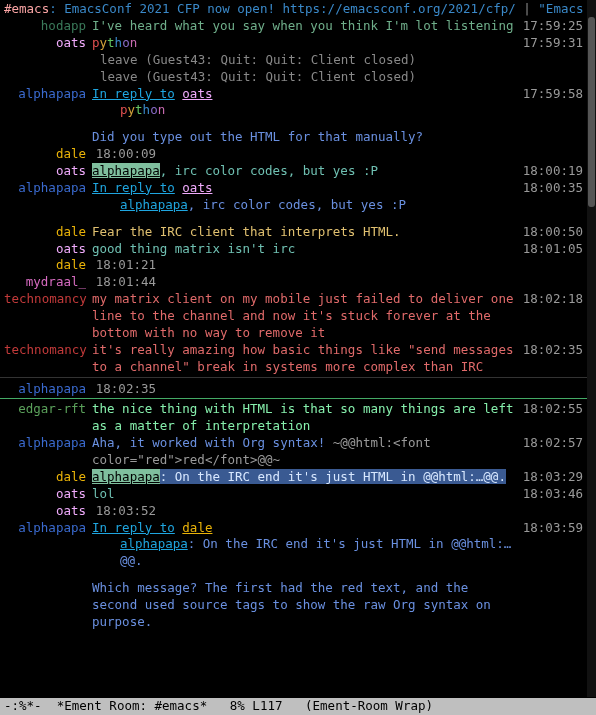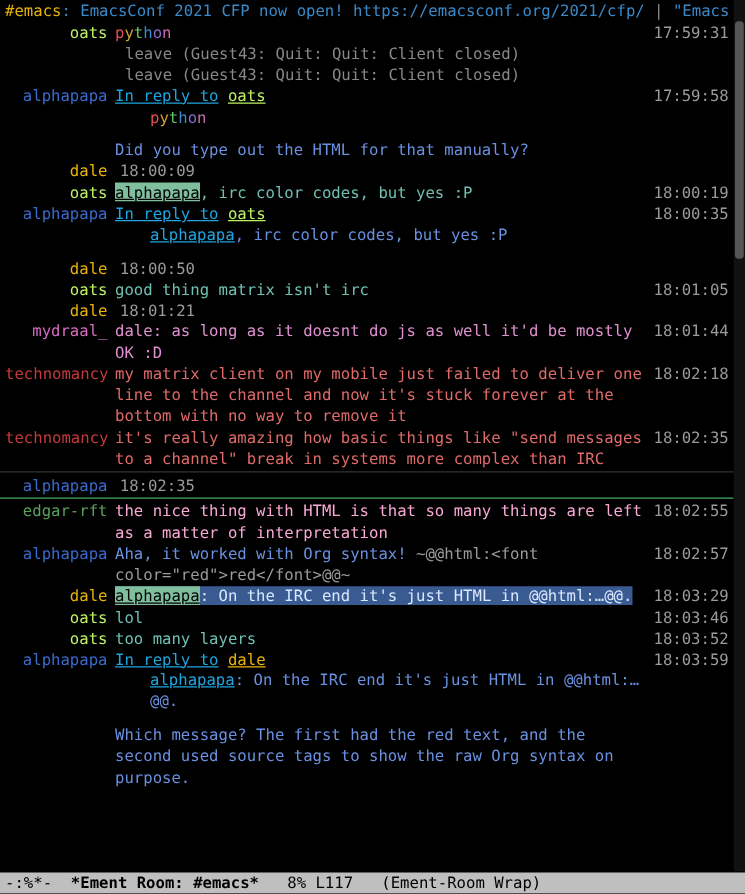--- a/index.html
+++ b/index.html
@@ -1,65 +1,70 @@
 <!DOCTYPE html>
 <html><head>
 <meta charset="utf-8">
 <style>
   html,body{margin:0;padding:0;background:#000;color:#ccc;font-family:"DejaVu Sans Mono","Menlo","Consolas",monospace;font-size:12.5px;line-height:1.35;overflow:hidden}
   #app{position:relative;width:596px;height:715px;background:#000;overflow:hidden}
   .header{background:#000;color:#3a89c9;padding:1px 4px;white-space:nowrap;overflow:hidden}
-  .header .chan{color:#eab308}
+  .header .chan{color:#fca5a5}
   .header .q{color:#8a8a8a}
   .scroll{position:absolute;top:18px;bottom:18px;left:0;right:9px;overflow:hidden}
   .scrollbar{position:absolute;top:0;right:0;bottom:18px;width:9px;background:#111}
   .thumb{position:absolute;left:1px;right:1px;top:17px;height:190px;background:#555;border-radius:3px}
   .row{display:flex;align-items:flex-start;padding:0 4px}
   .nick{width:82px;flex:0 0 82px;text-align:right;padding-right:6px}
   .msg{flex:1;padding-right:4px;word-wrap:break-word}
   .ts{flex:0 0 64px;color:#9a9a9a;text-align:right}
   .sep{height:10px}
   .rule{border-top:1px solid #333;margin:1px 0 3px 0}
   .rule-green{border-top:1px solid #4a6;margin:1px 0 2px 0}
   .indent .msg{padding-left:28px}
   .modeline{position:absolute;left:0;right:0;bottom:0;height:17px;background:#bfbfbf;color:#000;display:flex;align-items:center;padding:0 4px;white-space:pre}
-  .modeline .buf{font-weight:bold}
+  .modeline .buf{font-weight:normal}
   .hl-nick{background:#7fbf9e;color:#000;text-decoration:underline}
   .hl-msg{background:#3a5a92;color:#d8e8ff}
   .cursor{background:#fff;color:#000}
   
   .rb1{color:#e05050}.rb2{color:#d6a33a}.rb3{color:#62c462}.rb4{color:#3a89c9}.rb5{color:#8a6bc9}.rb6{color:#c96bb2}
   
   .c-hodapp{color:#3a7a5a}
-  .c-oats{color:#bef264}
+  .c-oats{color:#f0abfc}
   .c-alphapapa{color:#3a6acf}
   .c-dale{color:#eab308}
   .c-mydraal{color:#d66bc0}
   .c-techno{color:#c23a3a}
   .c-edgar{color:#5aa05a}
   .m-hodapp{color:#6fae8a}
   .m-oats{color:#6fc0b2}
   .m-alpha{color:#6a90e0}
   .m-dale{color:#e0c070}
   .m-mydraal{color:#e090d0}
   .m-techno{color:#e06a6a}
-  .m-edgar{color:#f9a8d4}
+  .m-edgar{color:#86efac}
   .sys{color:#888}
   .red{color:#e05050}
   .orgraw{color:#9a9a9a}
 </style>
 </head>
 <body>
 
 <div id="app">
   <div class="header">
     <span class="chan">#emacs</span><span>: </span><span>EmacsConf 2021 CFP now open! https://emacsconf.org/2021/cfp/</span><span class="q"> | </span><span>"Emacs is a co</span>
   </div>
 
   <div class="scroll" id="scroll">
+      <div class="row">
+        <div class="nick c-hodapp">hodapp</div>
+        <div class="msg m-hodapp">I've heard what you say when you think I'm lot listening</div>
+        <div class="ts">17:59:25</div>
+      </div>
       <div class="row">
         <div class="nick c-oats">oats</div>
         <div class="msg"><span><span class="rb1">p</span><span class="rb2">y</span><span class="rb3">t</span><span class="rb4">h</span><span class="rb5">o</span><span class="rb6">n</span></span></div>
         <div class="ts">17:59:31</div>
       </div>
       <div class="row">
         <div class="nick "></div>
         <div class="msg sys" style="padding-left: 8px;">leave (Guest43: Quit: Quit: Client closed)</div>
         <div class="ts"></div>
       </div>
@@ -99,34 +104,34 @@
         <div class="ts">18:00:35</div>
       </div>
       <div class="row indent">
         <div class="nick "></div>
         <div class="msg m-alpha"><span class="link" style="color: rgb(31, 166, 224); text-decoration: underline;">alphapapa</span>, irc color codes, but yes :P</div>
         <div class="ts"></div>
       </div>
       <div class="sep"></div>
       <div class="row">
         <div class="nick c-dale">dale</div>
+        <div class="msg m-dale">Fear the IRC client that interprets HTML.</div>
         <div class="ts">18:00:50</div>
       </div>
       <div class="row">
         <div class="nick c-oats">oats</div>
         <div class="msg m-oats">good thing matrix isn't irc</div>
         <div class="ts">18:01:05</div>
       </div>
       <div class="row">
         <div class="nick c-dale">dale</div>
         <div class="ts">18:01:21</div>
       </div>
       <div class="row">
         <div class="nick c-mydraal">mydraal_</div>
-        <div class="msg m-mydraal">dale: as long as it doesnt do js as well it'd be mostly OK :D</div>
         <div class="ts">18:01:44</div>
       </div>
       <div class="row">
         <div class="nick c-techno">technomancy</div>
         <div class="msg m-techno">my matrix client on my mobile just failed to deliver one line to the channel and now it's stuck forever at the bottom with no way to remove it</div>
         <div class="ts">18:02:18</div>
       </div>
       <div class="row">
         <div class="nick c-techno">technomancy</div>
         <div class="msg m-techno">it's really amazing how basic things like "send messages to a channel" break in systems more complex than IRC</div>
@@ -153,21 +158,20 @@
         <div class="msg"><span class="hl-msg"><span class="hl-nick">alphapapa</span>: On the IRC end it's just HTML in @@html:…@@.</span></div>
         <div class="ts">18:03:29</div>
       </div>
       <div class="row">
         <div class="nick c-oats">oats</div>
         <div class="msg m-oats">lol</div>
         <div class="ts">18:03:46</div>
       </div>
       <div class="row">
         <div class="nick c-oats">oats</div>
-        <div class="msg m-oats">too many layers</div>
         <div class="ts">18:03:52</div>
       </div>
       <div class="row">
         <div class="nick c-alphapapa">alphapapa</div>
         <div class="msg"><span class="link" style="text-decoration: underline; color: rgb(31, 166, 224);">In reply to</span> <span class="link c-dale" style="text-decoration: underline;">dale</span></div>
         <div class="ts">18:03:59</div>
       </div>
       <div class="row indent">
         <div class="nick "></div>
         <div class="msg m-alpha"><span class="link" style="color: rgb(31, 166, 224); text-decoration: underline;">alphapapa</span>: On the IRC end it's just HTML in @@html:…@@.</div>

